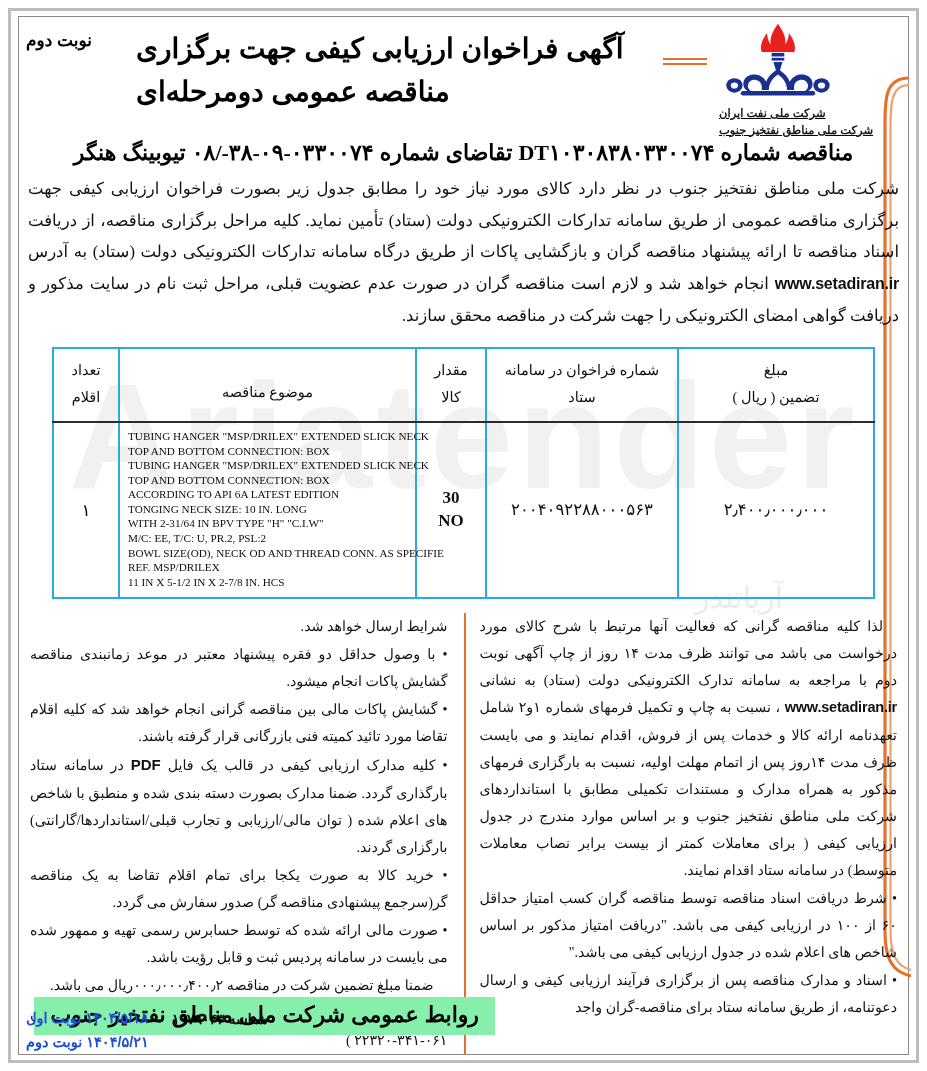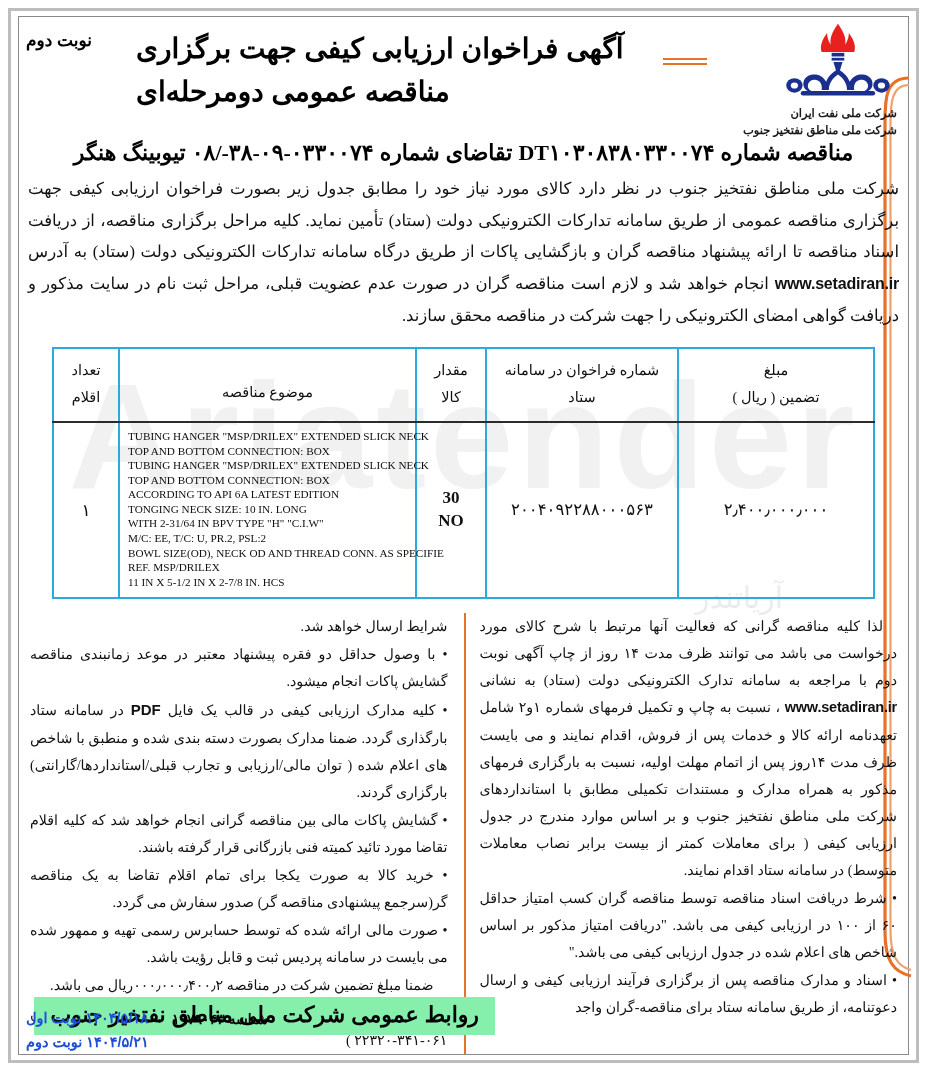--- a/index.html
+++ b/index.html
@@ -70,21 +70,22 @@
   .header {
     position: relative;
     height: 118px;
     z-index: 2;
   }
   .logo-block {
     position: absolute;
     right: 6px;
     top: 2px;
     width: 178px;
-    text-align: right;
+    text-align: left;
+    text-decoration: underline;
   }
   .logo-mark { height: 78px; }
   .logo-caption {
     font-family: "Liberation Sans", sans-serif;
     font-size: 11.5px;
     font-weight: bold;
     color: #1a1a1a;
     line-height: 1.45;
     margin-top: 1px;
   }
@@ -468,26 +469,26 @@
           <span class="url">www.setadiran.ir</span>
           <span>، نسبت به چاپ و تکمیل فرمهای شماره ۱و۲ شامل تعهدنامه ارائه کالا و خدمات پس از فروش، اقدام نمایند و می بایست ظرف مدت ۱۴روز پس از اتمام مهلت اولیه، نسبت به بارگزاری فرمهای مذکور به همراه مدارک و مستندات تکمیلی مطابق با استانداردهای شرکت ملی مناطق نفتخیز جنوب و بر اساس موارد مندرج در جدول ارزیابی کیفی ( برای معاملات کمتر از بیست برابر نصاب معاملات متوسط) در سامانه ستاد اقدام نمایند.</span>
         </p>
         <p>• شرط دریافت اسناد مناقصه توسط مناقصه گران کسب امتیاز حداقل ۶۰ از ۱۰۰ در ارزیابی کیفی می باشد. "دریافت امتیاز مذکور بر اساس شاخص های اعلام شده در جدول ارزیابی کیفی می باشد."</p>
         <p>• اسناد و مدارک مناقصه پس از برگزاری فرآیند ارزیابی کیفی و ارسال دعوتنامه، از طریق سامانه ستاد برای مناقصه-گران واجد</p>
       </div>
 
       <div class="col col-left">
         <p>شرایط ارسال خواهد شد.</p>
         <p>• با وصول حداقل دو فقره پیشنهاد معتبر در موعد زمانبندی مناقصه گشایش پاکات انجام میشود.</p>
+        <p>• گشایش پاکات مالی بین مناقصه گرانی انجام خواهد شد که کلیه اقلام تقاضا مورد تائید کمیته فنی بازرگانی قرار گرفته باشند.</p>
         <p>
           <span>• کلیه مدارک ارزیابی کیفی در قالب یک فایل</span>
           <span class="pdf">PDF</span>
           <span>در سامانه ستاد بارگذاری گردد. ضمنا مدارک بصورت دسته بندی شده و منطبق با شاخص های اعلام شده ( توان مالی/ارزیابی و تجارب قبلی/استانداردها/گارانتی) بارگزاری گردند.</span>
         </p>
-        <p>• گشایش پاکات مالی بین مناقصه گرانی انجام خواهد شد که کلیه اقلام تقاضا مورد تائید کمیته فنی بازرگانی قرار گرفته باشند.</p>
         <p>• خرید کالا به صورت یکجا برای تمام اقلام تقاضا به یک مناقصه گر(سرجمع پیشنهادی مناقصه گر) صدور سفارش می گردد.</p>
         <p>• صورت مالی ارائه شده که توسط حسابرس رسمی تهیه و ممهور شده می بایست در سامانه پردیس ثبت و قابل رؤیت باشد.</p>
         <p class="indent">ضمنا مبلغ تضمین شرکت در مناقصه ۰۰۰٫۰۰۰٫۴۰۰٫۲ریال می باشد.</p>
         <p class="indent">واحد خرید اقلام لوله و حفاری اداره تدارکات خرید کالای داخلی ( تلفن ۰۶۱-۳۴۱-۲۲۳۲۰ )</p>
       </div>
 
     </div>
 
     <div class="footer">
       <div class="footer-banner">روابط عمومی شرکت ملی مناطق نفتخیز جنوب</div>

